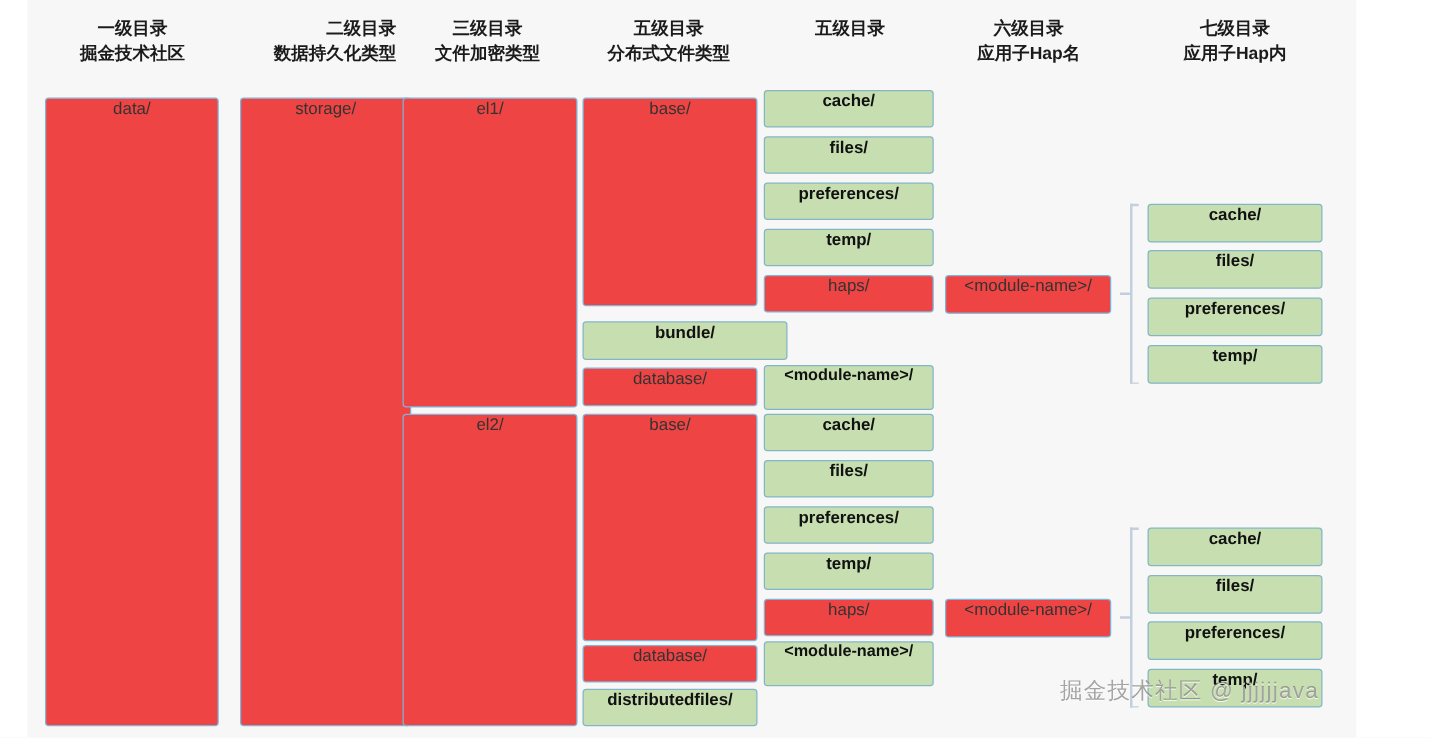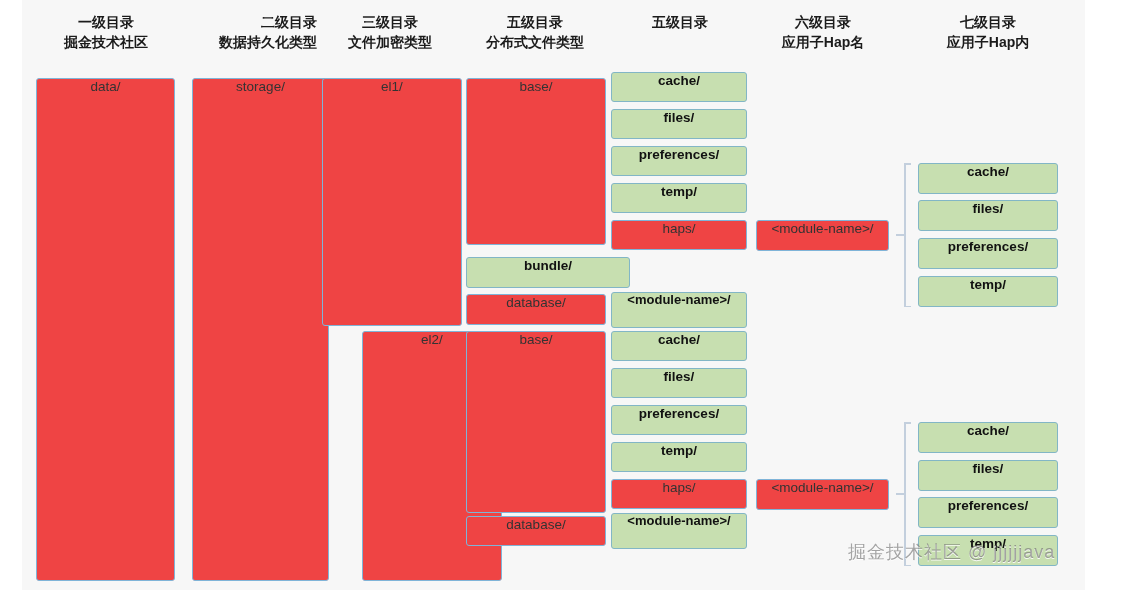--- a/index.html
+++ b/index.html
@@ -112,39 +112,42 @@
     <span>data/</span>
   </div>
 
   <div class="box blue tall" style="left:180px;top:78px;width:137px;height:503px;margin-left:12px;">
     <span>storage/</span>
   </div>
 
   <div class="box blue tall" style="left:322px;top:78px;width:140px;height:248px;">
     <span>el1/</span>
   </div>
-  <div class="box blue tall" style="left:322px;top:331px;width:140px;height:250px;margin-left:40px;">
+  <div class="box blue tall" style="left:322px;top:331px;width:140px;height:250px;">
     <span>el2/</span>
   </div>
 
   <div class="box blue tall" style="left:466px;top:78px;width:140px;height:167px;">
     <span>base/</span>
   </div>
   <div class="box green" style="left:466px;top:257px;width:164px;height:31px;">
     <span>bundle/</span>
   </div>
   <div class="box blue" style="left:466px;top:294px;width:140px;height:31px;">
     <span>database/</span>
   </div>
 
   <div class="box blue tall" style="left:466px;top:331px;width:140px;height:182px;">
     <span>base/</span>
   </div>
   <div class="box blue" style="left:466px;top:516px;width:140px;height:30px;">
     <span>database/</span>
+  </div>
+  <div class="box green" style="left:466px;top:551px;width:140px;height:30px;">
+    <span>distributedfiles/</span>
   </div>
 
   <div class="box green" style="left:611px;top:72px;width:136px;height:30px;">
     <span>cache/</span>
   </div>
   <div class="box green" style="left:611px;top:109px;width:136px;height:30px;">
     <span>files/</span>
   </div>
   <div class="box green" style="left:611px;top:146px;width:136px;height:30px;">
     <span>preferences/</span>

